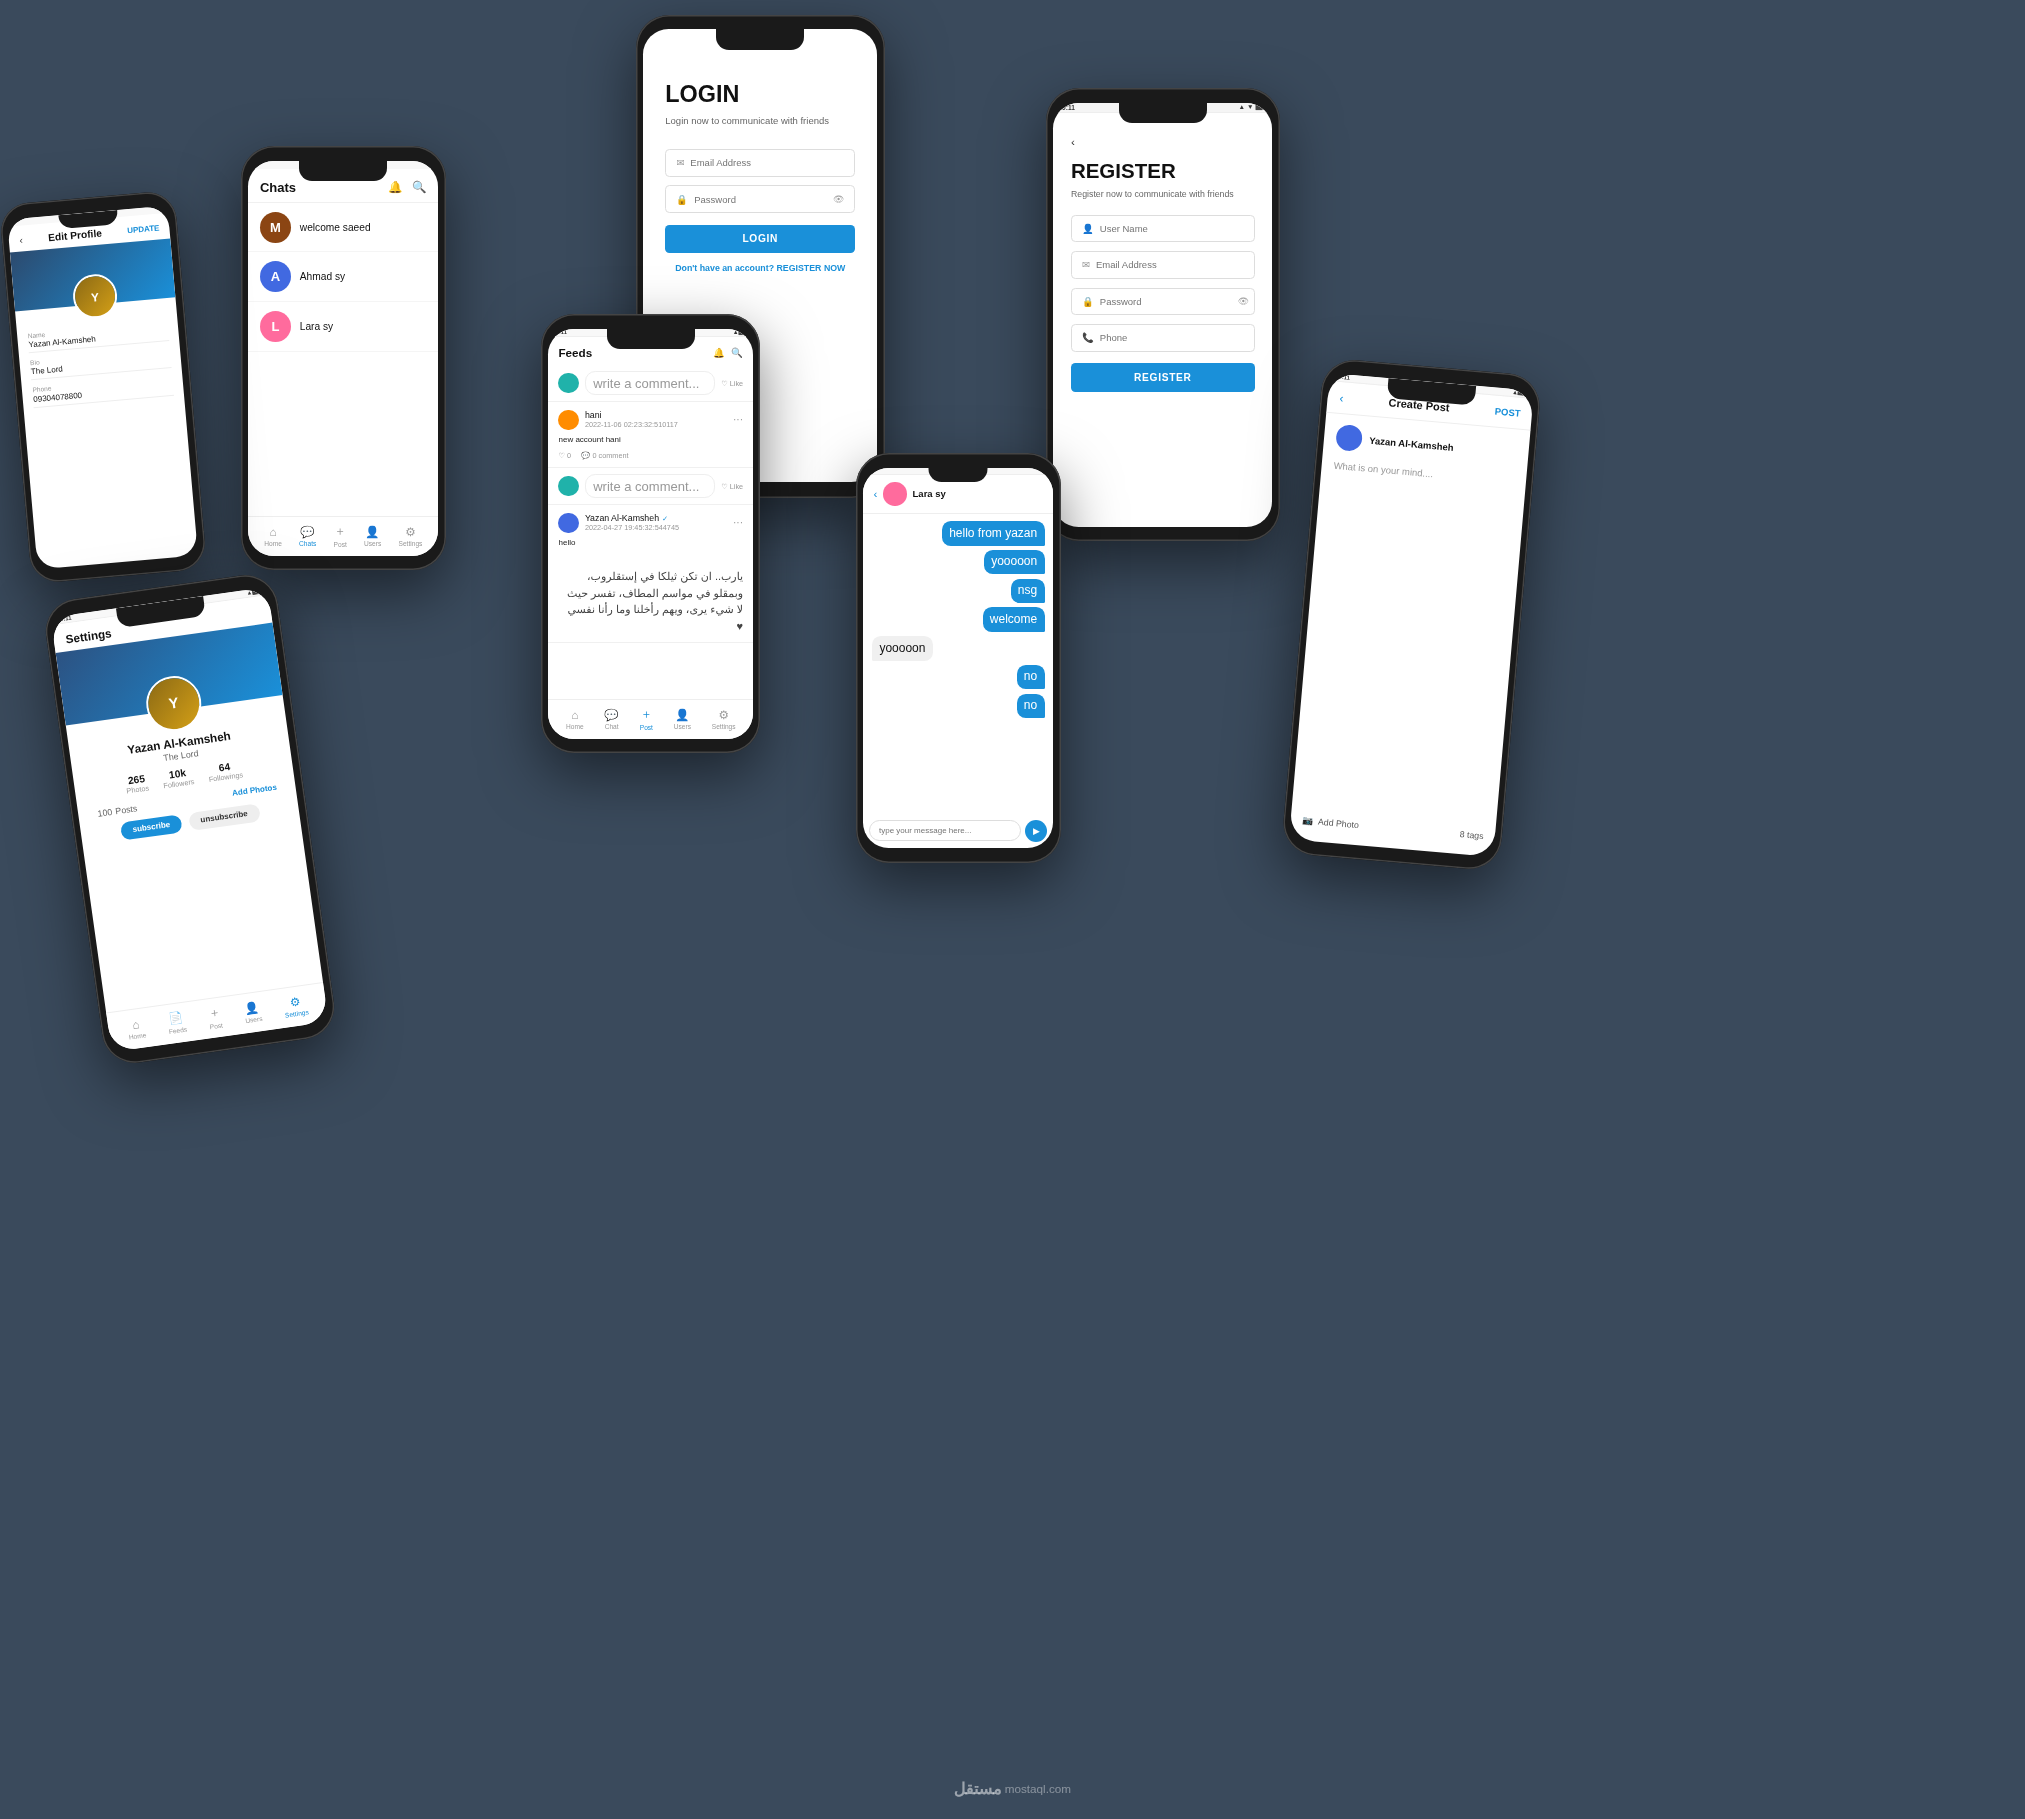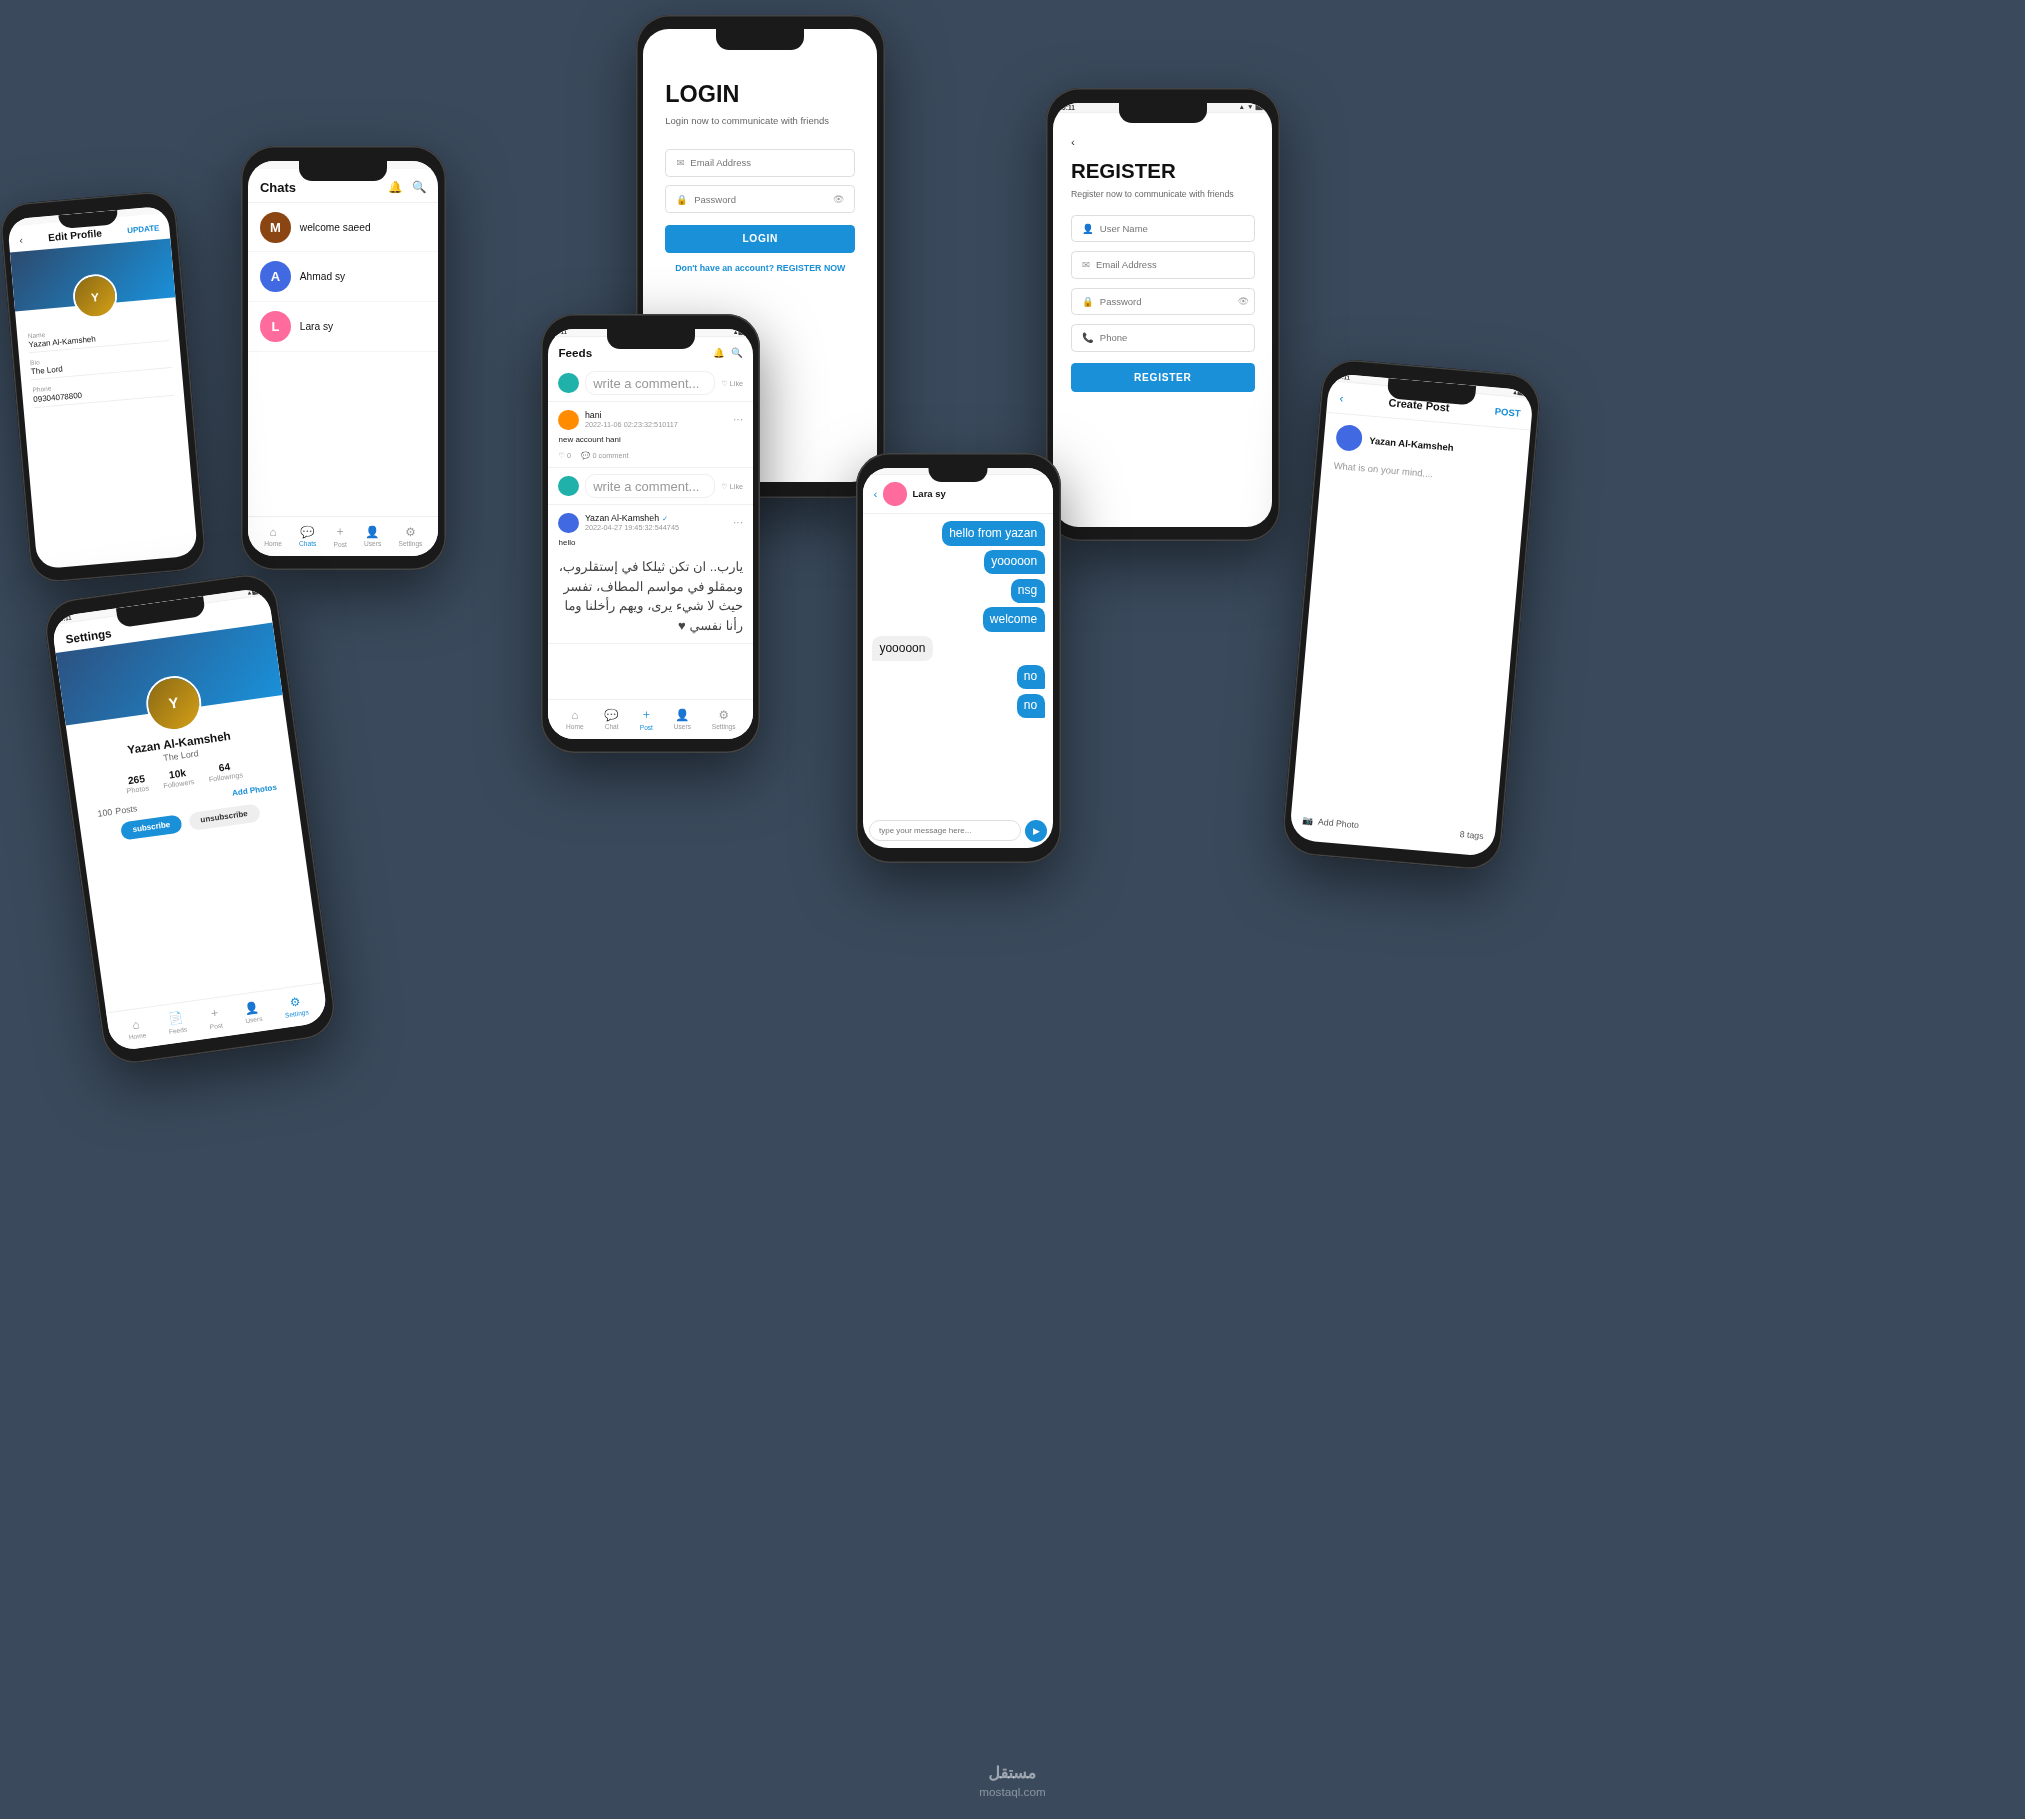--- a/index.html
+++ b/index.html
@@ -518,21 +518,21 @@
       justify-content: space-between;
     }
     .add-photo { display: flex; align-items: center; gap: 4.4px; font-size: 8.8px; color: #555; }
     .tags-info { font-size: 8.8px; color: #555; }
     .watermark-logo {
       position: absolute;
       bottom: 22px;
       left: 50%;
       transform: translateX(-50%);
       display: flex;
-      flex-direction: column;
+      flex-direction: row;
       align-items: center;
       gap: 2.9px;
     }
     .watermark-arabic {
       font-size: 16px;
       color: rgba(255,255,255,0.5);
       font-weight: 700;
     }
     .watermark-url {
       font-size: 11.7px;
@@ -739,21 +739,21 @@
         <div>
           <div style="display:flex;align-items:center;gap:2.9px">
             <span class="feed-user-name">Yazan Al-Kamsheh</span>
             <span class="verified-badge">✓</span>
           </div>
           <div class="feed-date">2022-04-27 19:45:32:544745</div>
         </div>
         <span style="margin-left:auto;color:#999;font-size:10.2px">···</span>
       </div>
       <div class="feed-text">hello</div>
-      <div class="feed-text" style="font-size:13px;margin-top:8px;direction:rtl;text-align:right;color:#444">يارب.. ان تكن ثيلكا في إستقلروب، وبمقلو في مواسم المطاف، تفسر حيث لا شيء يرى، ويهم رأخلنا وما رأنا نفسي ♥</div>
+      <div class="feed-text" style="font-size:11px;margin-top:19px;direction:rtl;text-align:right;color:#444">يارب.. ان تكن ثيلكا في إستقلروب، وبمقلو في مواسم المطاف، تفسر حيث لا شيء يرى، ويهم رأخلنا وما رأنا نفسي ♥</div>
     </div>
     <div class="bottom-nav">
       <div class="nav-item">
         <span class="nav-icon">⌂</span>
         <span>Home</span>
       </div>
       <div class="nav-item">
         <span class="nav-icon">💬</span>
         <span>Chat</span>
       </div>

